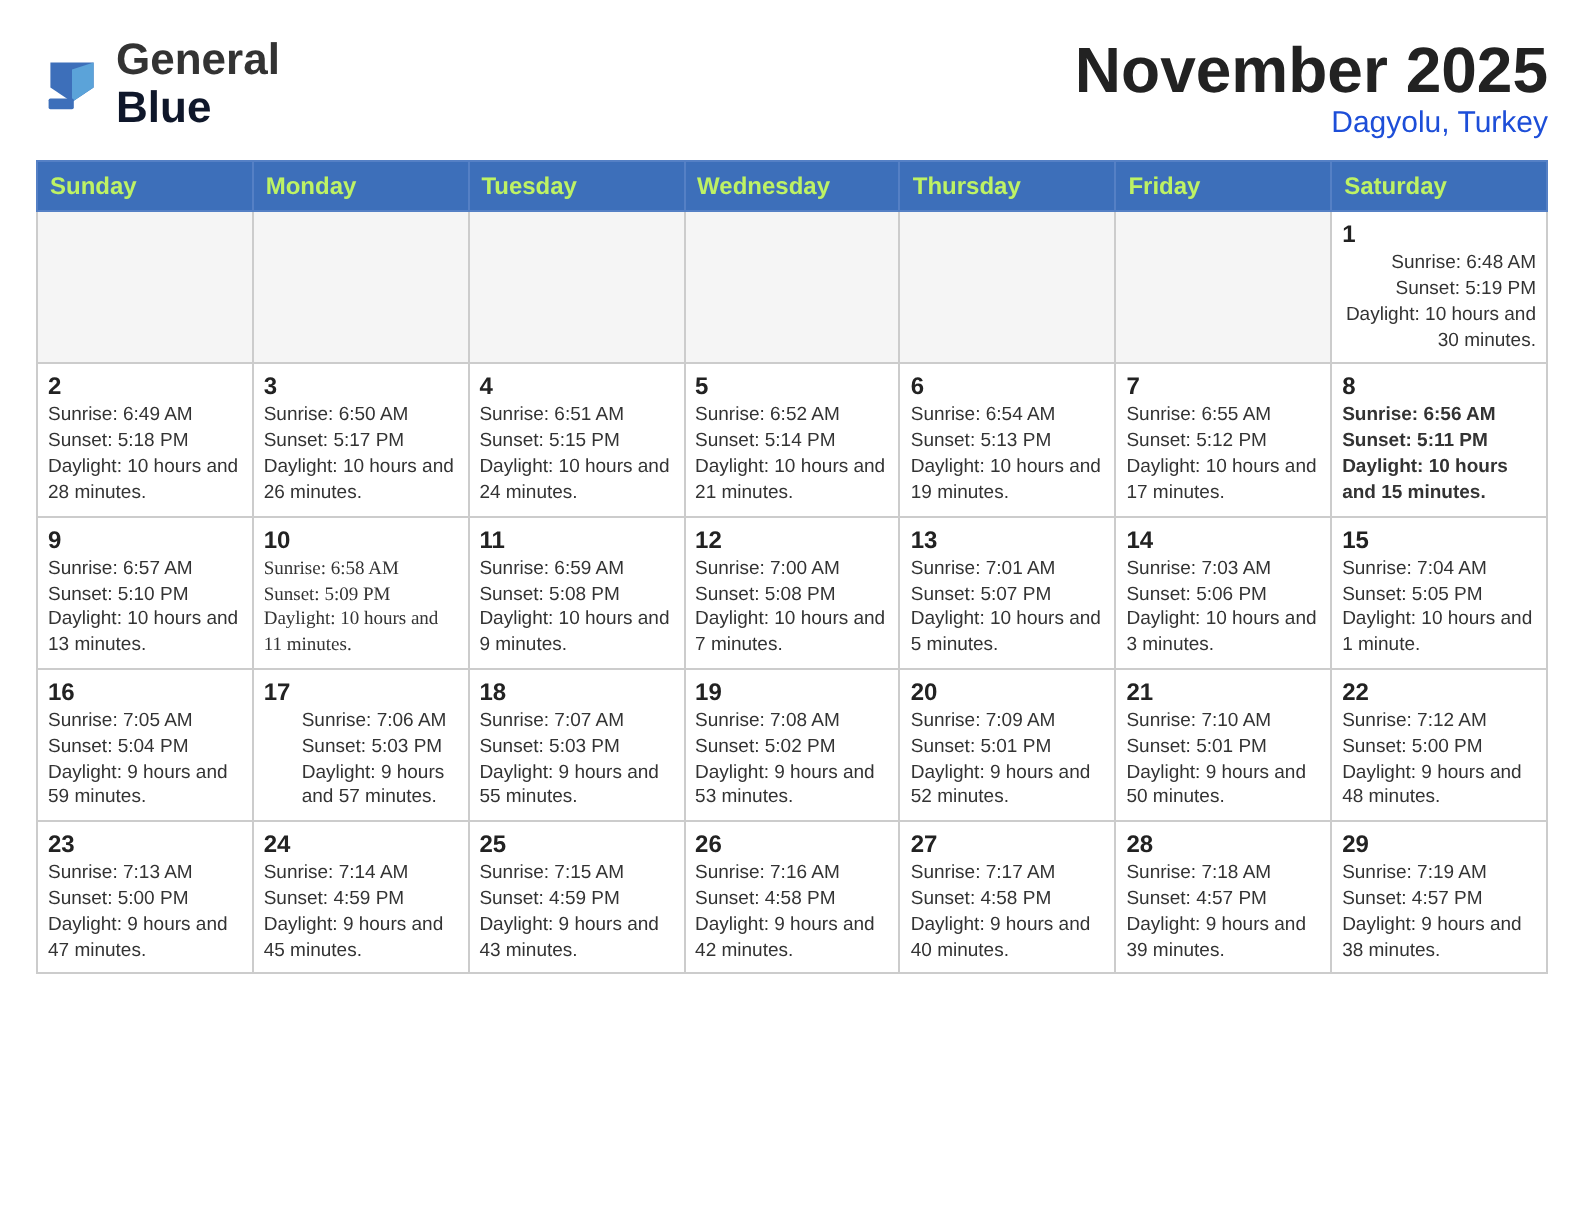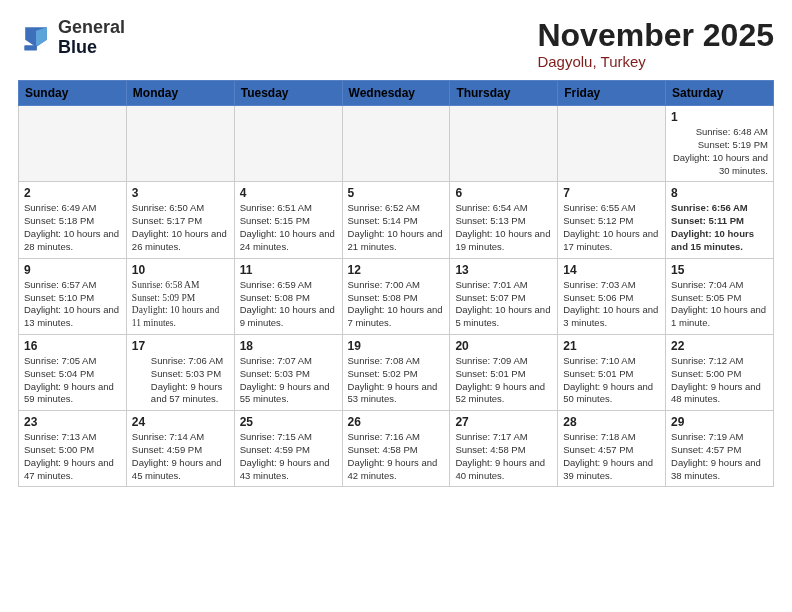--- a/index.html
+++ b/index.html
@@ -21,54 +21,54 @@
       justify-content: space-between;
       align-items: flex-start;
       margin-bottom: 10px;
     }
     .logo {
       display: flex;
       align-items: center;
       gap: 4px;
     }
     .logo-text {
-      font-size: 18px;
+      font-size: 22px;
       font-weight: normal;
       color: #333;
       line-height: 1.1;
     }
     .logo-text span {
       font-weight: bold;
     }
     .logo-icon {
       width: 36px;
       height: 36px;
     }
     .title-block {
-      text-align: left;
+      text-align: right;
     }
     .title-block h1 {
       font-size: 32px;
       font-weight: bold;
       color: #222;
       line-height: 1.1;
     }
     .title-block h2 {
       font-size: 15px;
       font-weight: normal;
-      color: #7f1d1d;
+      color: #1d4ed8;
     }
     .calendar {
       width: 100%;
       border-collapse: collapse;
       border: 1px solid #ccc;
     }
     .calendar th {
       background: #3d6fba;
-      color: #000000;
+      color: #bef264;
       font-size: 12px;
       font-weight: bold;
       padding: 5px 6px;
       text-align: left;
       border: 1px solid #5580c5;
     }
     .calendar td {
       vertical-align: top;
       border: 1px solid #ccc;
       padding: 4px 5px;

